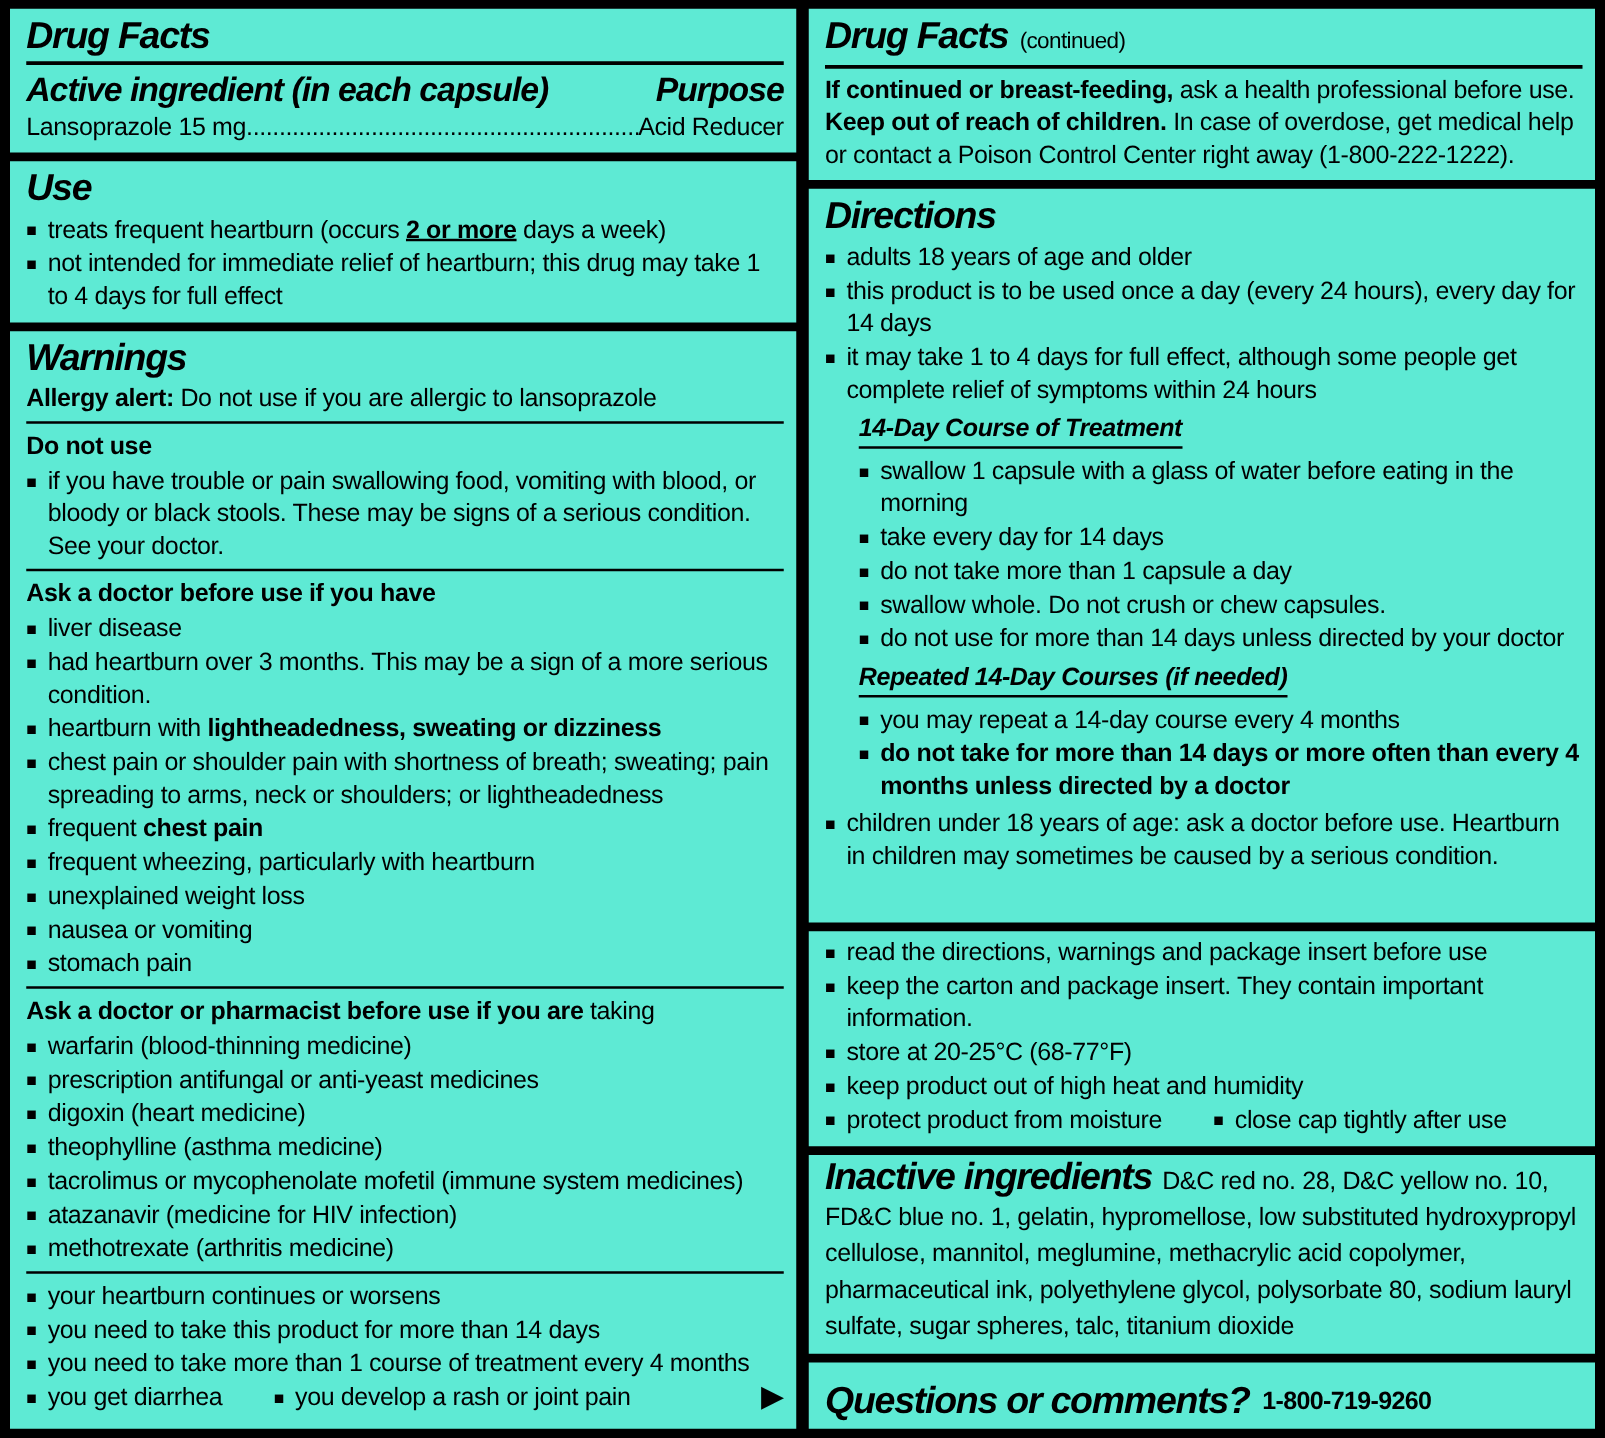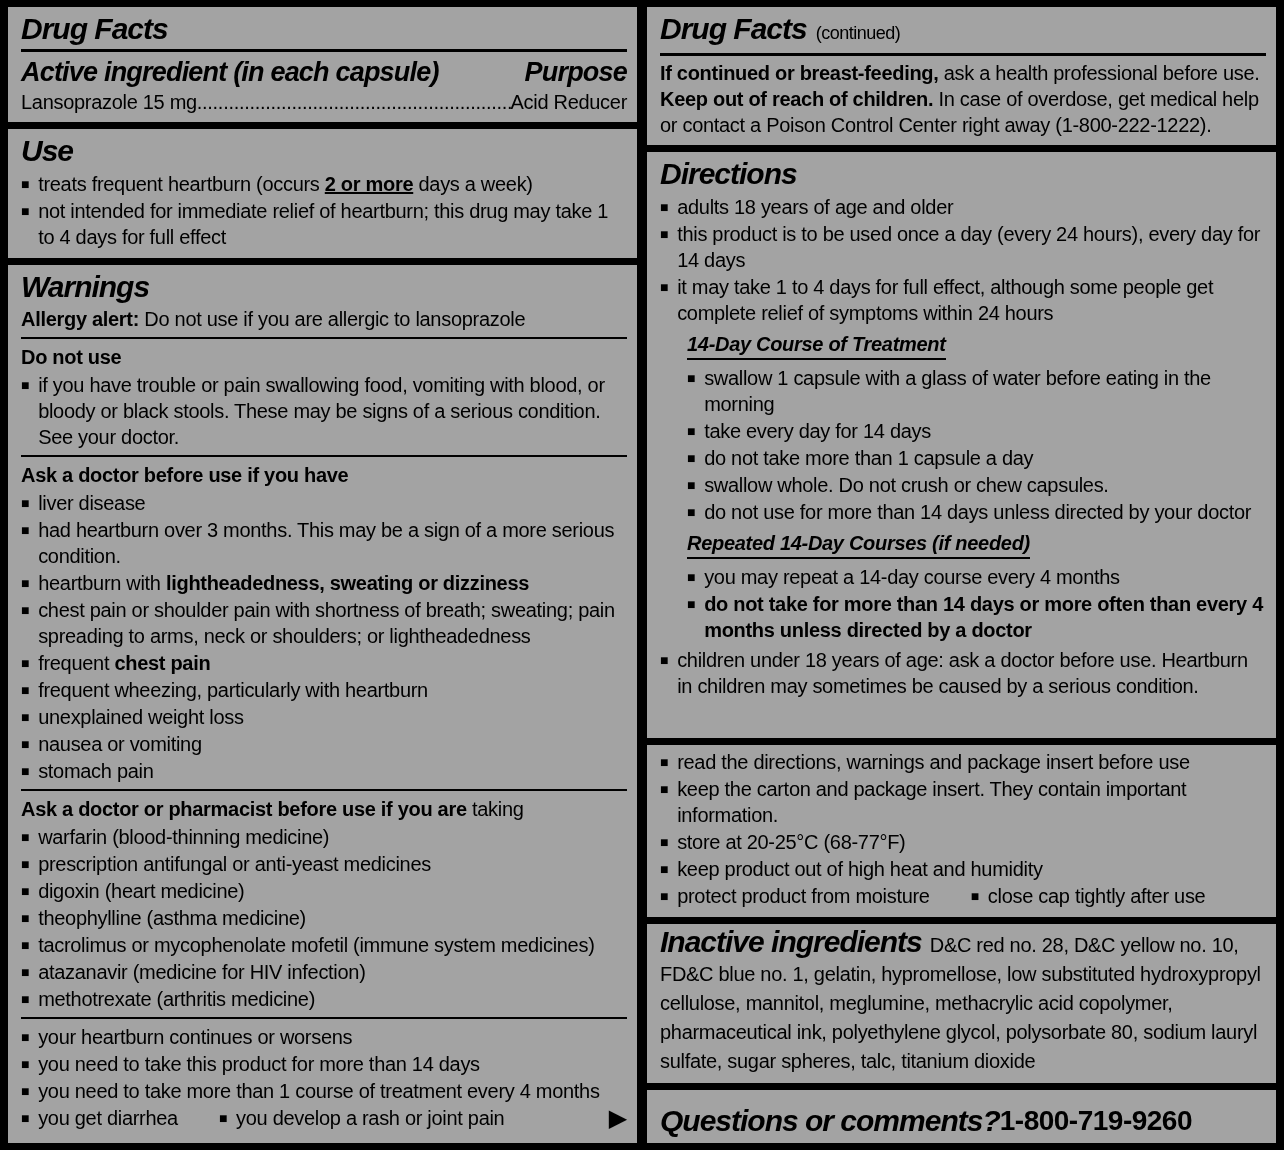--- a/index.html
+++ b/index.html
@@ -19,21 +19,21 @@
     padding: 7px 8px;
   }
   .col {
     flex: 1 1 0;
     display: flex;
     flex-direction: column;
     gap: 7px;
     min-width: 0;
   }
   .panel {
-    background: #a3a3a3;
+    background: #5eead4;
     padding: 3px 10px 7px 13px;
     overflow: hidden;
   }
   .panel.grow { flex: 1 1 auto; }
 
   h1.bi {
     font-style: italic;
     font-weight: bold;
     font-size: 30px;
     line-height: 38px;
@@ -114,21 +114,21 @@
   }
 
   .h-inline {
     font-style: italic;
     font-weight: bold;
     font-size: 30px;
     letter-spacing: -1px;
     margin-right: 8px;
   }
   .questions-panel { display: flex; align-items: center; padding-top: 18px; padding-bottom: 9px; }
-  .phone { font-weight: bold; font-size: 28px; letter-spacing: -0.5px; margin-left: 0; }
+  .phone { font-weight: bold; font-size: 20px; letter-spacing: -0.5px; margin-left: 10px; }
   .inactive-p { line-height: 29px; }
 </style>
 </head>
 <body>
 
 <div class="page">
 
   <div class="col">
 
     <section class="panel">

